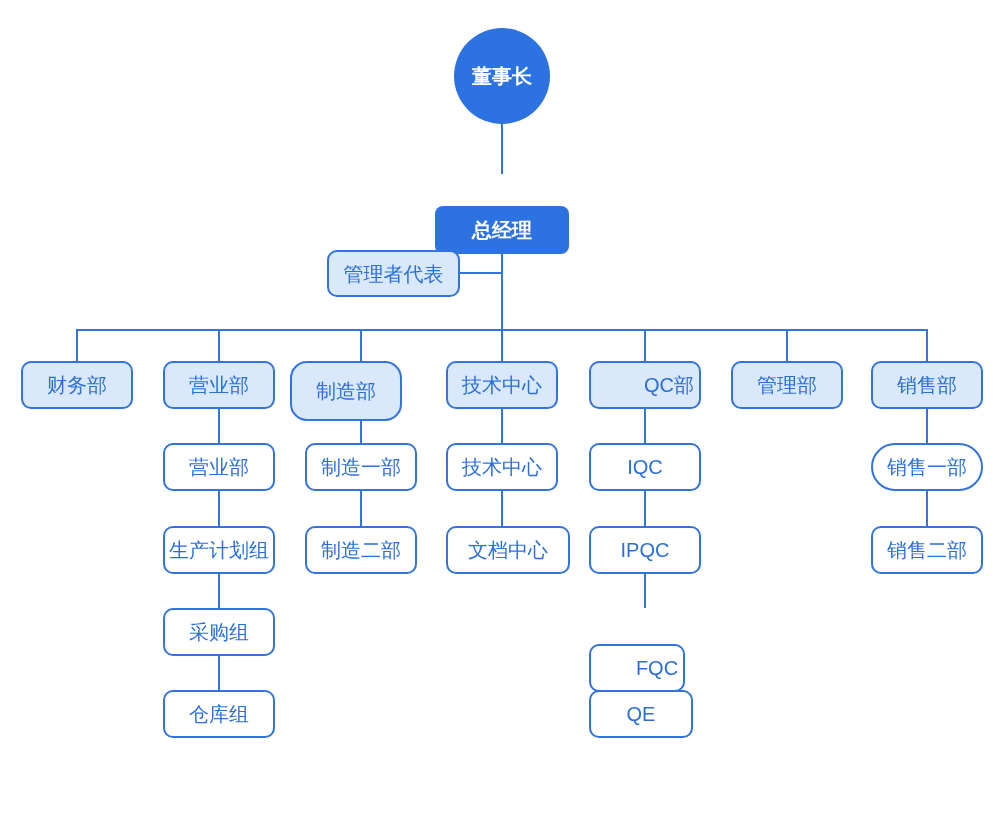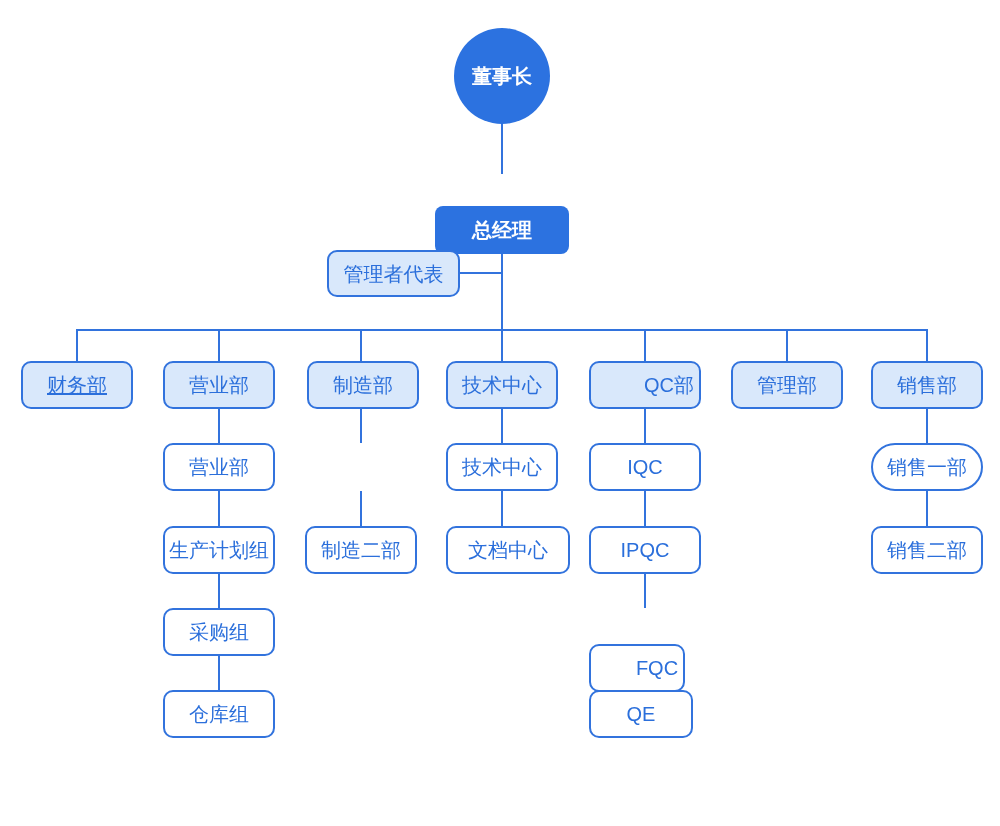--- a/index.html
+++ b/index.html
@@ -89,33 +89,34 @@
     <line x1="927" y1="409" x2="927" y2="443"></line>
     <line x1="927" y1="491" x2="927" y2="526"></line>
   </svg>
 
   <div class="node circle" style="left:454px;top:28px;">董事长</div>
 
   <div class="node solid" style="left:435px;top:174px;width:134px;height:48px;">总经理</div>
 
   <div class="node light" style="left:327px;top:250px;width:133px;height:47px;">管理者代表</div>
 
-  <div class="node light" style="left:21px;top:361px;width:112px;height:48px;text-decoration:underline;">财务部</div>
+  <div class="node light" style="left:21px;top:361px;width:112px;height:48px;">财务部</div>
   <div class="node light" style="left:163px;top:361px;width:112px;height:48px;">营业部</div>
-  <div class="node light" style="left:307px;top:361px;width:112px;height:48px;">制造部</div>
+  <div class="node light" style="left:290px;top:361px;width:112px;height:60px;border-radius:17px;">制造部</div>
   <div class="node light" style="left:446px;top:361px;width:112px;height:48px;">技术中心</div>
   <div class="node light" style="left:589px;top:361px;width:112px;height:48px;padding-left:48px;">QC部</div>
   <div class="node light" style="left:731px;top:361px;width:112px;height:48px;">管理部</div>
   <div class="node light" style="left:871px;top:361px;width:112px;height:48px;">销售部</div>
 
   <div class="node white" style="left:163px;top:443px;width:112px;height:48px;">营业部</div>
   <div class="node white" style="left:163px;top:526px;width:112px;height:48px;">生产计划组</div>
   <div class="node white" style="left:163px;top:608px;width:112px;height:48px;">采购组</div>
   <div class="node white" style="left:163px;top:690px;width:112px;height:48px;">仓库组</div>
 
+  <div class="node white" style="left:305px;top:443px;width:112px;height:48px;">制造一部</div>
   <div class="node white" style="left:305px;top:526px;width:112px;height:48px;">制造二部</div>
 
   <div class="node white" style="left:446px;top:443px;width:112px;height:48px;">技术中心</div>
   <div class="node white" style="left:446px;top:526px;width:124px;height:48px;">文档中心</div>
 
   <div class="node white" style="left:589px;top:443px;width:112px;height:48px;">IQC</div>
   <div class="node white" style="left:589px;top:526px;width:112px;height:48px;">IPQC</div>
   <div class="node white" style="left:589px;top:644px;width:96px;height:48px;padding-left:40px;">FQC</div>
   <div class="node white" style="left:589px;top:690px;width:104px;height:48px;">QE</div>
 

